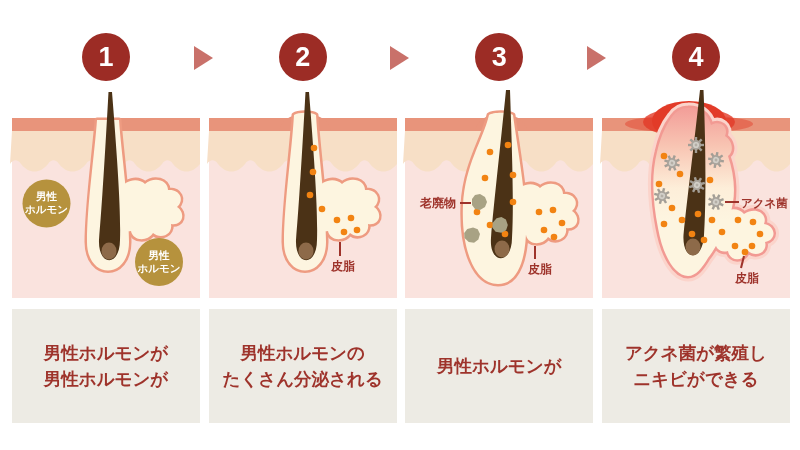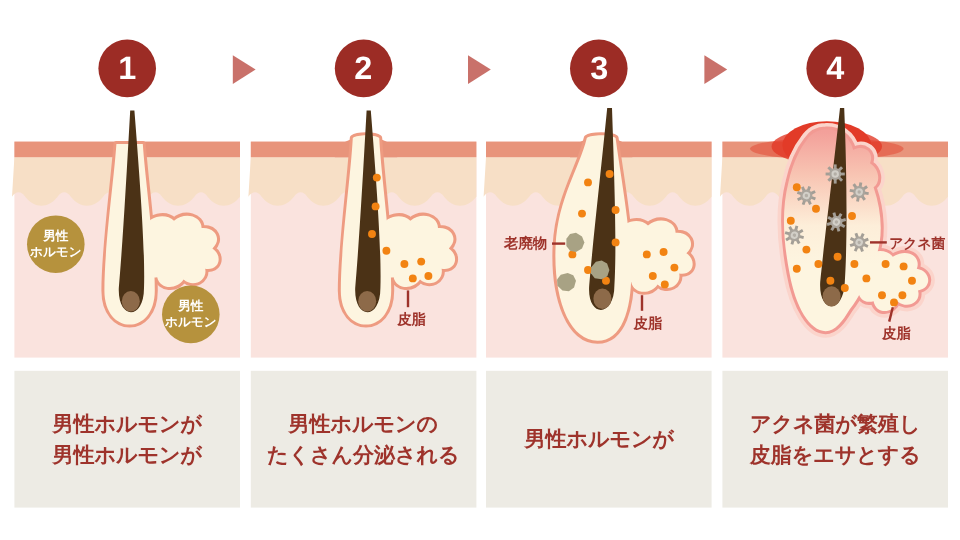--- a/index.html
+++ b/index.html
@@ -252,21 +252,21 @@
         <use href="#bact" transform="translate(60,106) rotate(15)"></use>
         <use href="#bact" transform="translate(114,112) rotate(25)"></use>
       </g>
       <line class="lbl-line" x1="123" y1="112" x2="137" y2="112"></line>
       <text class="lbl-s" x="139" y="117">アクネ菌</text>
       <line class="lbl-line" x1="142" y1="166" x2="139" y2="178"></line>
       <text class="lbl" x="145" y="192">皮脂</text>
     </svg>
     <div class="caption">
       <span>アクネ菌が繁殖し</span>
-      <span>皮脂をエサとする</span>
+      <span>ニキビができる</span>
     </div>
   </div>
 
   <div class="arrow a1"></div>
   <div class="arrow a2"></div>
   <div class="arrow a3"></div>
 
 </div>
 
 </body></html>

